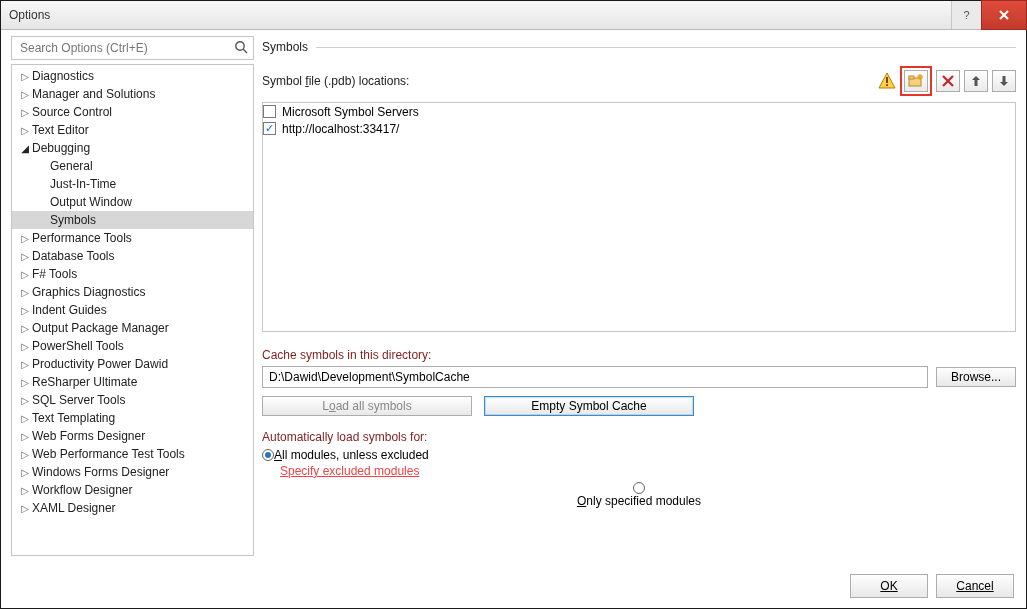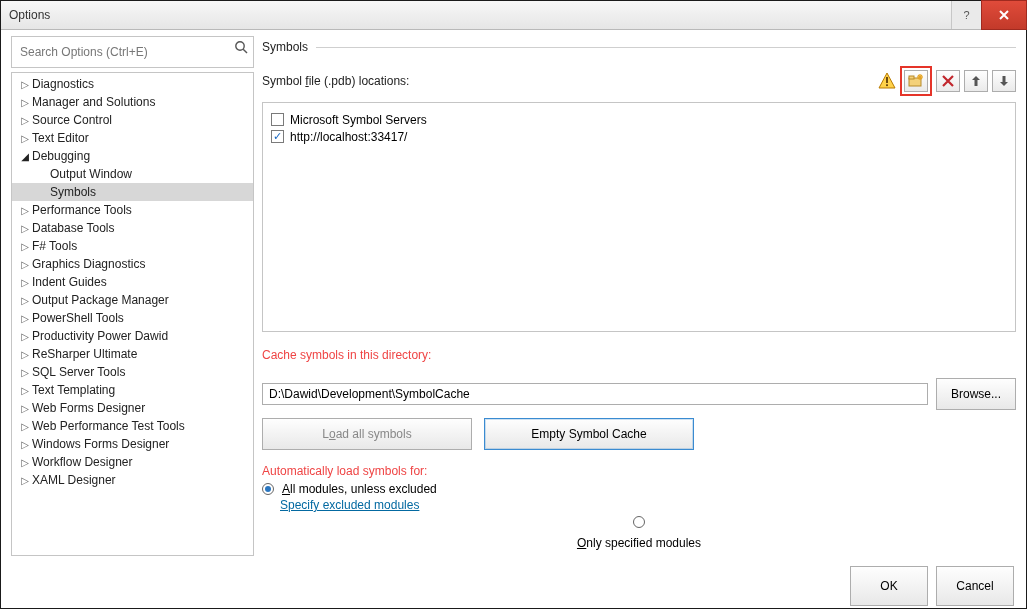--- a/index.html
+++ b/index.html
@@ -5,54 +5,54 @@
   * { box-sizing: border-box; font-family: "Segoe UI", Tahoma, sans-serif; font-size: 12px; }
   html, body { margin:0; padding:0; width:1027px; height:609px; background:#fff; }
   .window { width:1027px; height:609px; border:1px solid #1a1a1a; display:flex; flex-direction:column; }
   .titlebar { height:29px; background:linear-gradient(#f7f7f7,#e6e6e6); border-bottom:1px solid #b9b9b9; display:flex; align-items:center; padding:0 0 0 8px; }
   .titlebar-title { flex:1; color:#333; }
   .titlebar-btns { display:flex; height:100%; }
   .tbtn { width:30px; border-left:1px solid #c7c7c7; display:flex; align-items:center; justify-content:center; color:#555; background:#eaeaea; font-size:11px; cursor:default; }
   .tbtn.close { width:46px; background:linear-gradient(#e04b3a,#c33a2a); color:#fff; font-weight:bold; border:1px solid #a02a1f; margin:-1px -1px -1px 0; border-top-right-radius:0; }
   .body { flex:1; display:flex; padding:6px 10px 8px 10px; gap:8px; min-height:0; }
   .left { width:243px; display:flex; flex-direction:column; }
-  .search { position:relative; border:1px solid #c5c5c5; height:32px; margin-bottom:4px; display:flex; align-items:center; padding:0 24px 0 6px; color:#777; }
+  .search { position:relative; border:1px solid #c5c5c5; height:24px; margin-bottom:4px; display:flex; align-items:center; padding:0 24px 0 6px; color:#777; }
   .search input { border:none; outline:none; width:100%; color:#333; background:transparent; }
   .search input::placeholder { color:#777; }
   .search-icon { position:absolute; right:5px; top:3px; color:#555; }
   .tree { flex:1; border:1px solid #c5c5c5; overflow:auto; padding:2px 0; }
   .tree-item { display:flex; align-items:center; height:18px; padding-left:4px; cursor:default; color:#222; }
   .tree-item.selected { background:#d7d7d7; }
   .arrow { width:14px; text-align:center; color:#666; font-size:10px; display:inline-block; }
   .arrow.expanded { color:#222; }
   .tree-label { user-select:none; }
   .right { flex:1; display:flex; flex-direction:column; min-width:0; }
   .section-header { display:flex; align-items:center; gap:8px; margin:4px 0 12px 0; }
   .section-header .line { flex:1; height:1px; background:#cfcfcf; }
   .row { display:flex; align-items:center; }
   .subhead { color:#222; }
   .icon-buttons { margin-left:auto; display:flex; gap:4px; align-items:center; }
   .ibtn { width:24px; height:22px; border:1px solid #adadad; background:linear-gradient(#fefefe,#eaeaea); display:flex; align-items:center; justify-content:center; cursor:default; }
   .highlight-box { border:2px solid #e53429; padding:2px; }
   .warn-icon svg { display:block; }
-  .listbox { border:1px solid #c5c5c5; height:230px; margin-top:6px; padding:8px; }
+  .listbox { border:1px solid #c5c5c5; height:230px; margin-top:6px; padding:0; }
   .list-row { display:flex; align-items:center; gap:6px; height:17px; }
   .chk { width:13px; height:13px; border:1px solid #7a7a7a; background:#fff; display:flex; align-items:center; justify-content:center; font-size:11px; color:#1565c0; }
-  .labelrow { margin-top:16px; color:#ef4444; }
+  .labelrow { margin-top:16px; color:#7f1d1d; }
   .textf { flex:1; height:22px; border:1px solid #adadad; padding:0 6px; background:#fff; }
-  .btn { height:32px; border:1px solid #adadad; background:linear-gradient(#fefefe,#e8e8e8); padding:0 14px; cursor:default; display:flex; align-items:center; justify-content:center; min-width:76px; }
+  .btn { height:20px; border:1px solid #adadad; background:linear-gradient(#fefefe,#e8e8e8); padding:0 14px; cursor:default; display:flex; align-items:center; justify-content:center; min-width:76px; }
   .btn.wide { min-width:210px; }
   .btn.disabled { color:#888; }
   .btn.primary { border-color:#3a8bd1; box-shadow:0 0 0 1px rgba(58,139,209,0.25) inset; }
-  .radio { display:flex; align-items:center; gap:8px; margin-top:4px; }
+  .radio { display:flex; align-items:center; gap:0; margin-top:4px; }
   .radio-dot { width:12px; height:12px; border:1px solid #666; border-radius:50%; display:flex; align-items:center; justify-content:center; }
   .radio-dot .inner { width:6px; height:6px; border-radius:50%; background:#2a76c0; }
-  .linky { color:#0369a1; text-decoration:underline; margin-left:18px; margin-top:2px; cursor:default; display:inline-block; }
+  .linky { color:#ef4444; text-decoration:underline; margin-left:18px; margin-top:2px; cursor:default; display:inline-block; }
   .footer { height:44px; border-top:0; display:flex; align-items:center; justify-content:flex-end; padding:0 12px; gap:8px; }
-  .footer .btn { min-width:78px; height:40px; }
+  .footer .btn { min-width:78px; height:24px;text-decoration:underline; }
   .under { text-decoration:underline; }
 </style>
 </head>
 <body>
 
 <div class="window">
   <div class="titlebar">
     <span class="titlebar-title">Options</span>
     <div class="titlebar-btns">
       <div class="tbtn">?</div>
@@ -88,20 +88,28 @@
             <span class="arrow">▷</span>
             <span class="tree-label">Source Control</span>
           </div>
           <div class="tree-item" style="padding-left: 6px;">
             <span class="arrow">▷</span>
             <span class="tree-label">Text Editor</span>
           </div>
           <div class="tree-item" style="padding-left: 6px;">
             <span class="arrow expanded">◢</span>
             <span class="tree-label">Debugging</span>
+          </div>
+          <div class="tree-item" style="padding-left: 24px;">
+            <span class="arrow"></span>
+            <span class="tree-label">General</span>
+          </div>
+          <div class="tree-item" style="padding-left: 24px;">
+            <span class="arrow"></span>
+            <span class="tree-label">Just-In-Time</span>
           </div>
           <div class="tree-item" style="padding-left: 24px;">
             <span class="arrow"></span>
             <span class="tree-label">Output Window</span>
           </div>
           <div class="tree-item selected" style="padding-left: 24px;">
             <span class="arrow"></span>
             <span class="tree-label">Symbols</span>
           </div>
           <div class="tree-item" style="padding-left: 6px;">
@@ -226,21 +234,21 @@
             <span class="chk"></span>
             <span>Microsoft Symbol Servers</span>
           </div>
           <div class="list-row">
             <span class="chk">✓</span>
             <span>http://localhost:33417/</span>
           </div>
         </div>
 
       <div class="labelrow">Cache symbols in this directory:</div>
-      <div class="row" style="margin-top:16px; gap:8px;">
+      <div class="row" style="margin-top:4px; gap:8px;">
         <input class="textf" value="D:\Dawid\Development\SymbolCache" style="">
         <span class="btn">Browse...</span>
       </div>
 
       <div class="row" style="margin-top:8px; gap:12px;">
         <span class="btn wide disabled">
           <span>L</span>
             <span class="under">o</span>
             <span>ad all symbols</span>
         </span>

